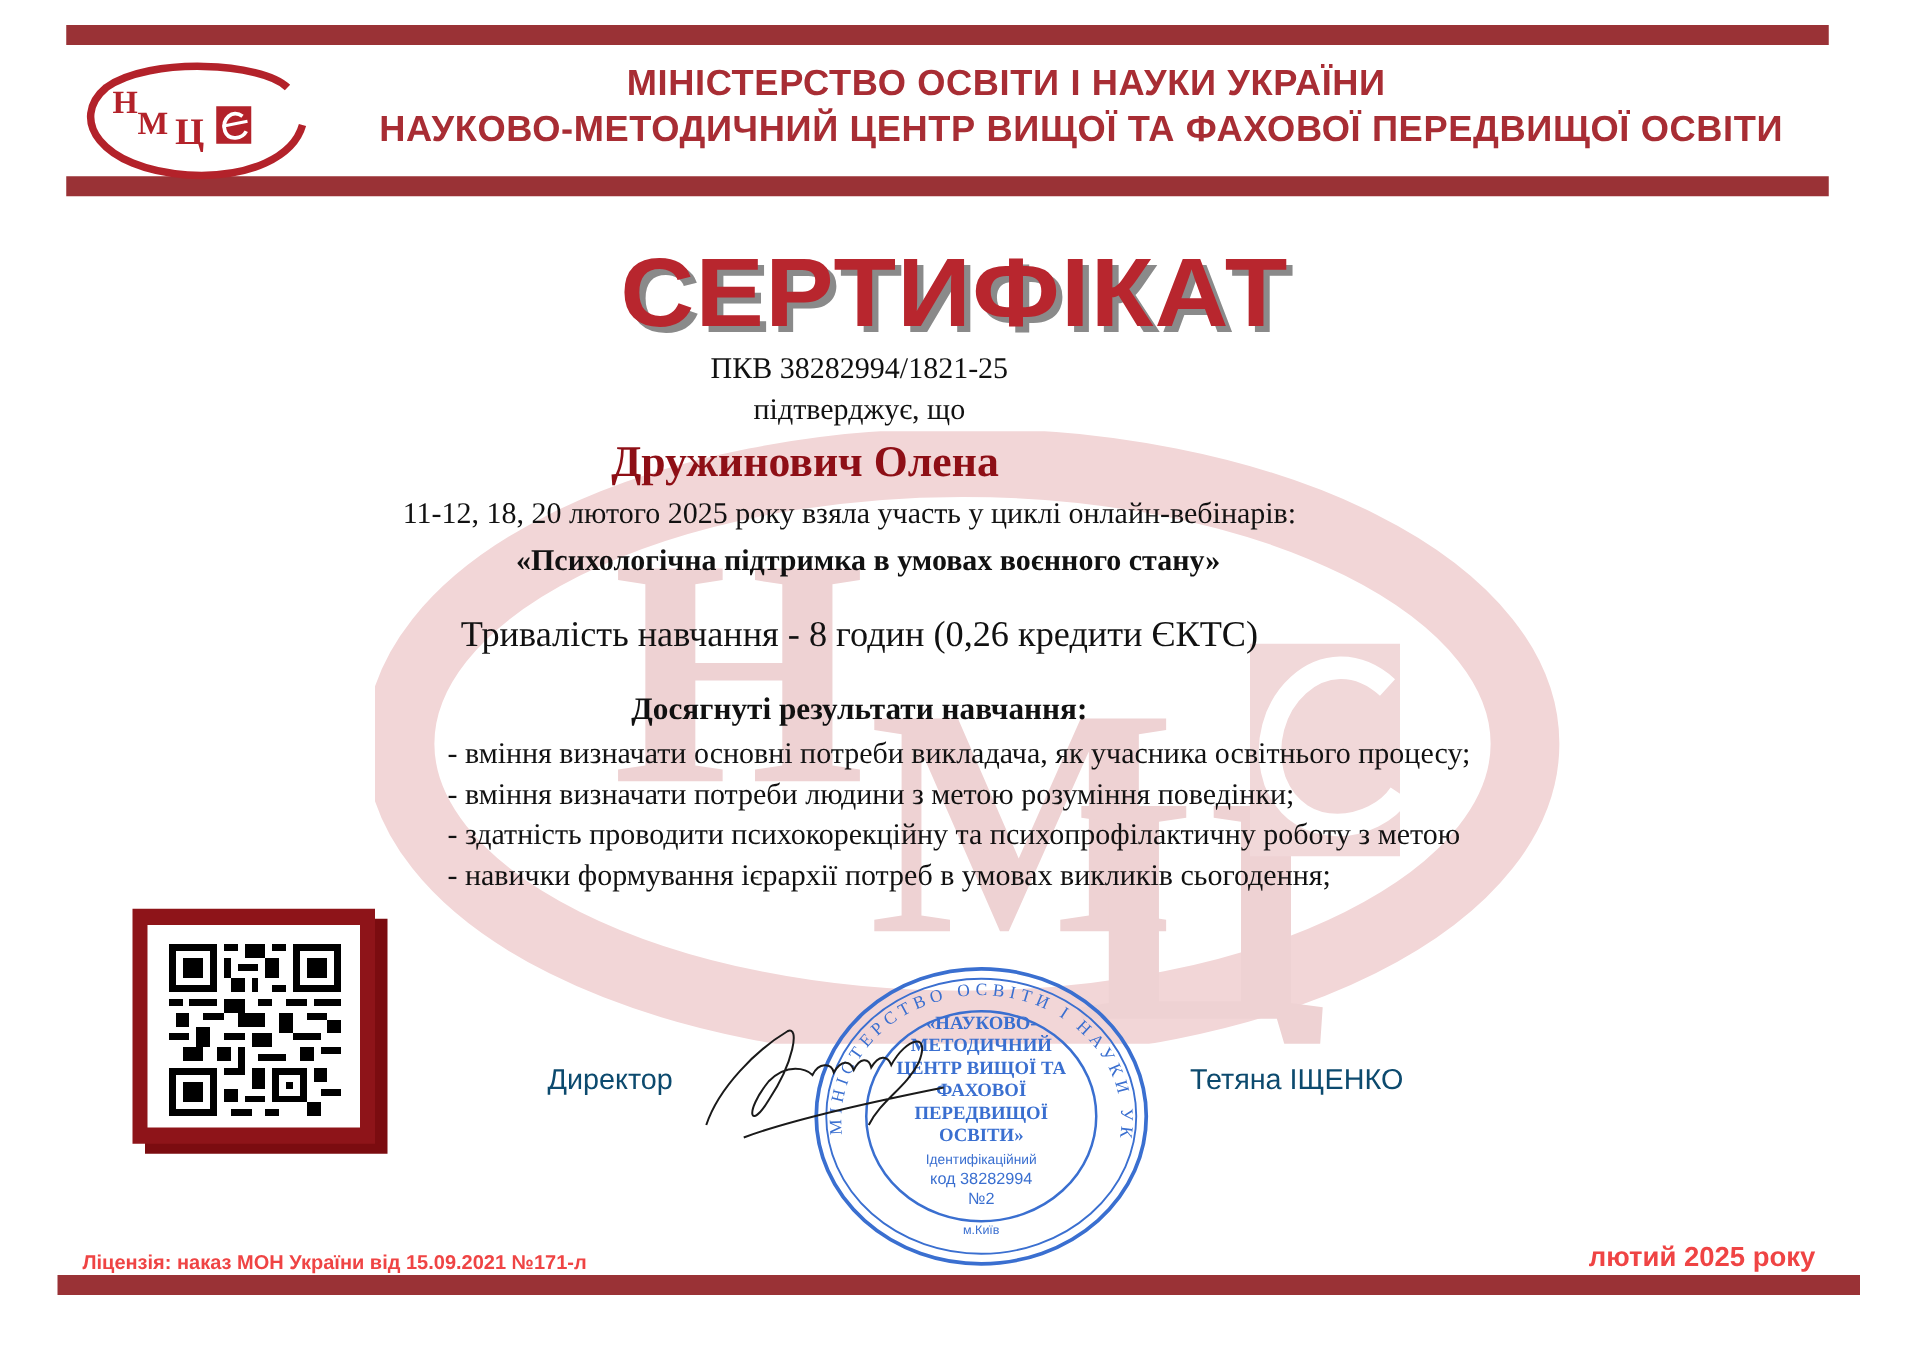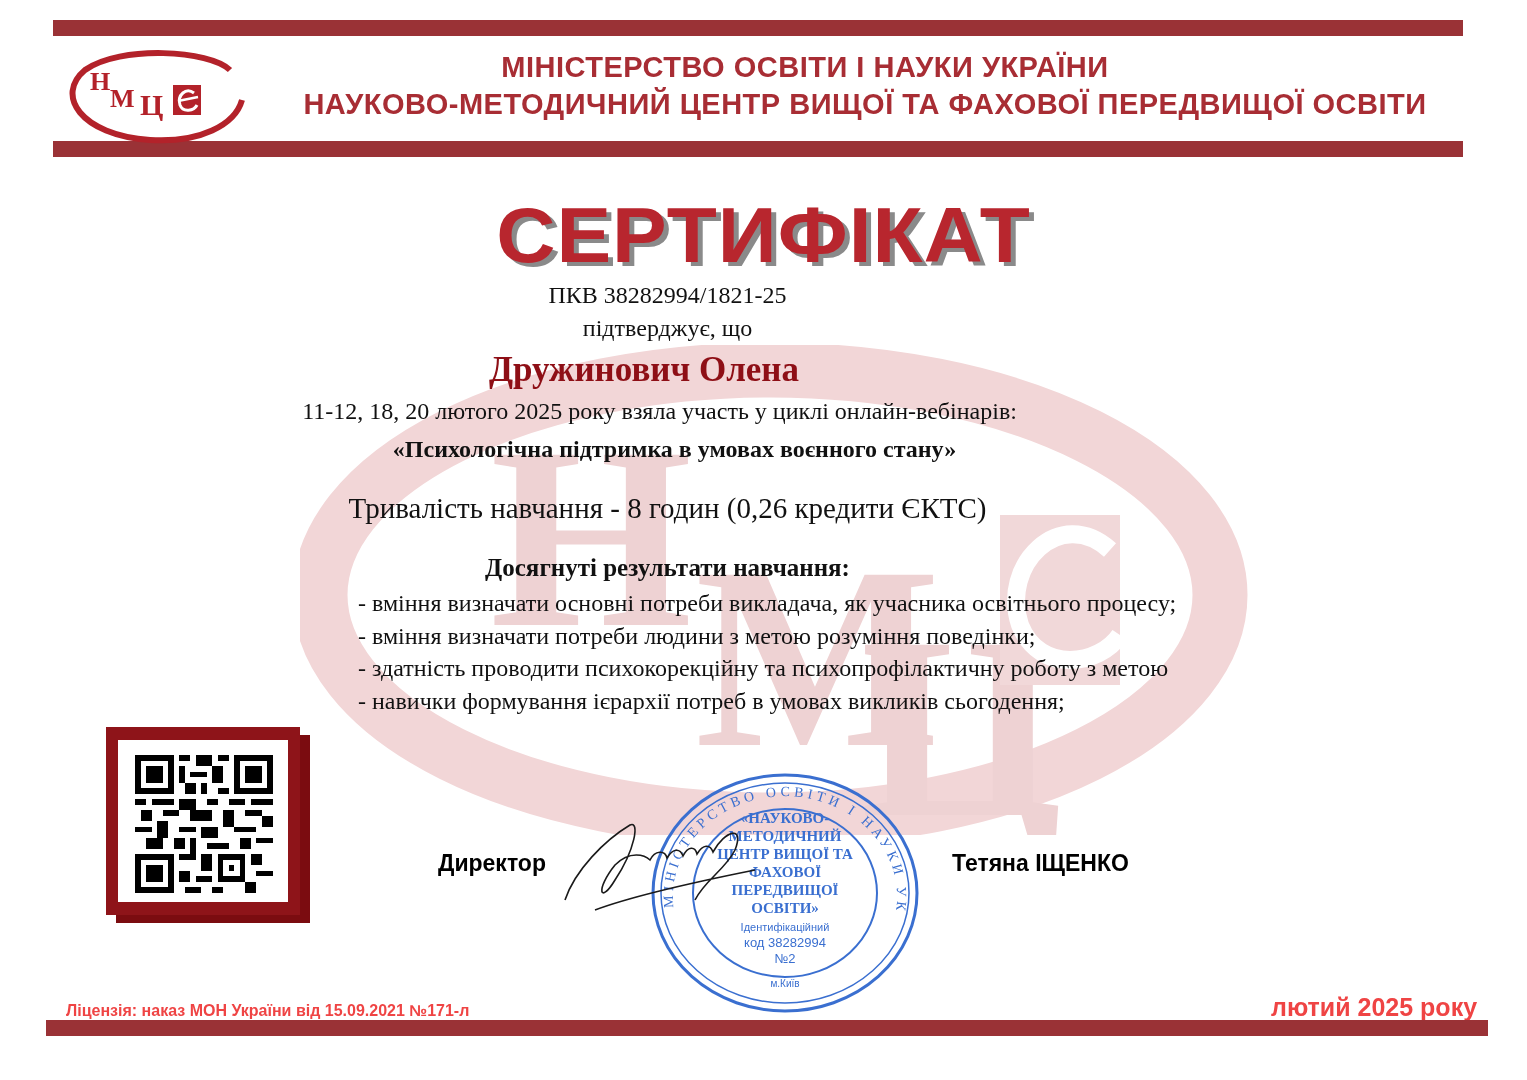--- a/index.html
+++ b/index.html
@@ -4,28 +4,28 @@
 <style>
   html, body { margin:0; padding:0; background:#ffffff; }
   body { width:1527px; height:1080px; position:relative; overflow:hidden; font-family:"Liberation Serif", serif; color:#111; }
   .bar { position:absolute; background:#9a3236; }
   .header-logo { position:absolute; left:60px; top:45px; width:190px; height:100px; }
   .header-text { position:absolute; left:250px; top:50px; width:1230px; font-family:"Liberation Sans", sans-serif; font-weight:bold; color:#a82d34; text-align:center; }
   .header-line1 { font-size:29px; letter-spacing:0.5px; line-height:34px; margin-left:-120px; }
   .header-line2 { font-size:29px; letter-spacing:0.5px; line-height:40px; }
   .watermark { position:absolute; left:300px; top:345px; width:960px; height:490px; }
   .title { position:absolute; left:0; width:1527px; top:188px; text-align:center; font-family:"Liberation Sans", sans-serif; font-weight:900; font-size:82px; color:#b8262e; letter-spacing:1px; text-shadow:5px 5px 0 #8a8a8a; transform:scaleY(0.95); }
-  .center-line { position:absolute; left:0; width:1335px; text-align:center; font-size:24px; line-height:30px; }
+  .center-line { position:absolute; left:0; width:1335px; text-align:center; font-size:24px; line-height:30px;padding-left:20px; }
   .name { position:absolute; left:0; width:1288px; top:350px; text-align:center; font-size:35px; font-weight:bold; color:#8e0f16; }
   .results { position:absolute; left:358px; top:587px; font-size:24px; line-height:32.5px; }
   .qr-shadow { position:absolute; left:116px; top:735px; width:194px; height:188px; background:#7b0c10; }
   .qr-frame { position:absolute; left:106px; top:727px; width:194px; height:188px; background:#8e1419; }
   .qr-inner { position:absolute; left:118px; top:740px; width:170px; height:162px; background:#fff; }
   .qr { position:absolute; left:135px; top:755px; width:138px; height:138px; }
-  .sig-label { position:absolute; font-family:"Liberation Sans", sans-serif; font-weight:bold; font-size:23px; color:#000000; }
+  .sig-label { position:absolute; font-family:"Liberation Sans", sans-serif; font-weight:normal; font-size:23px; color:#0c4a6e; }
   .stamp { position:absolute; left:645px; top:765px; width:280px; height:250px; }
   .signature { position:absolute; left:555px; top:810px; width:230px; height:110px; }
   .footer-text { position:absolute; font-family:"Liberation Sans", sans-serif; font-weight:bold; color:#ef4444; }
 </style>
 </head>
 <body>
 
 <div class="bar" style="left:53px; top:20px; width:1410px; height:16px;"></div>
 <div class="bar" style="left:53px; top:141px; width:1410px; height:16px;"></div>
 
@@ -159,15 +159,15 @@
     <text x="140" y="198" font-size="13">№2</text>
     <text x="140" y="222" font-size="10">м.Київ</text>
   </g>
 </svg>
 
 <svg class="signature" viewBox="0 0 230 110">
   <path d="M10 90 C 20 60, 50 30, 75 15 C 85 10, 80 40, 60 70 C 45 95, 40 80, 60 55 C 75 40, 90 45, 95 50 C 100 40, 110 40, 112 48 C 118 38, 125 38, 128 46 C 133 36, 140 36, 142 44 C 148 34, 155 34, 158 42 C 170 20, 190 15, 180 40 C 170 60, 150 70, 140 90 M 40 100 C 80 85, 150 70, 200 60" fill="none" stroke="#1a1a1a" stroke-width="1.6"></path>
 </svg>
 
 <div class="footer-text" style="left:66px; top:1002px; font-size:16px;">Ліцензія:  наказ МОН України від 15.09.2021 №171-л</div>
-<div class="footer-text" style="left:1271px; top:993px; font-size:25px;">лютий 2025 року</div>
+<div class="footer-text" style="left:1271px; top:993px; font-size:22px;">лютий 2025 року</div>
 <div class="bar" style="left:46px; top:1020px; width:1442px; height:16px;"></div>
 <div class="footer-text" style="left:733px; top:1086px; font-size:18px;">м. Київ</div>
 
 </body></html>

